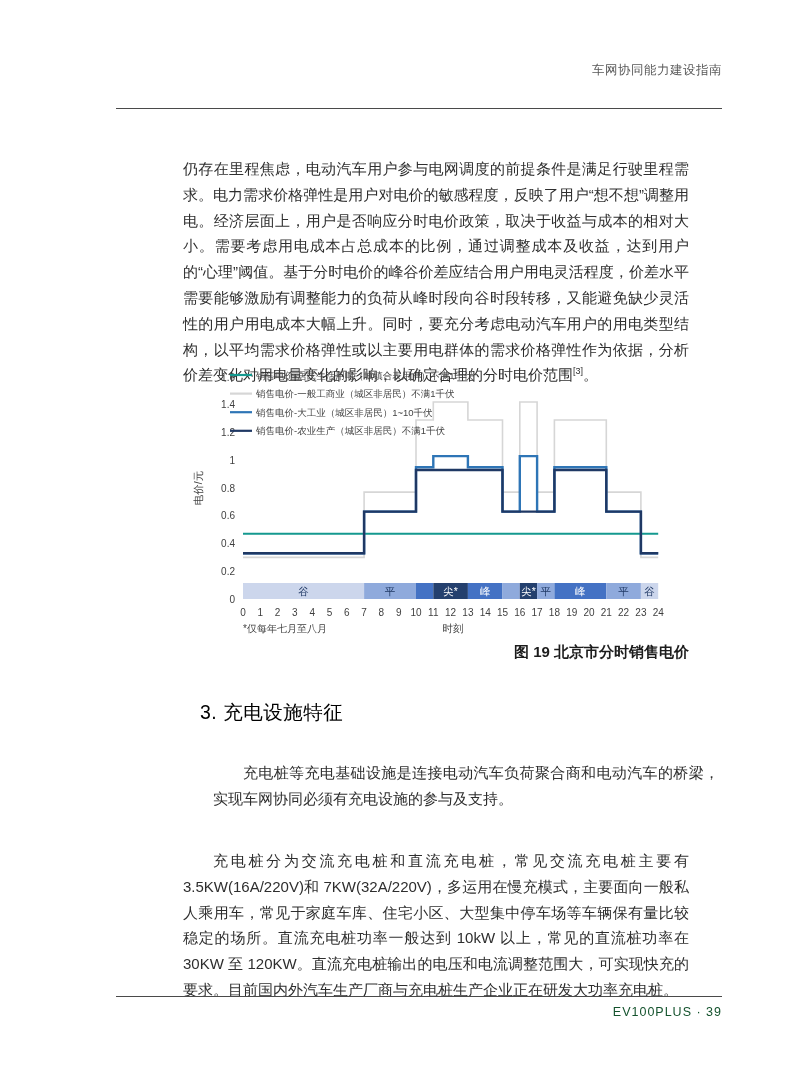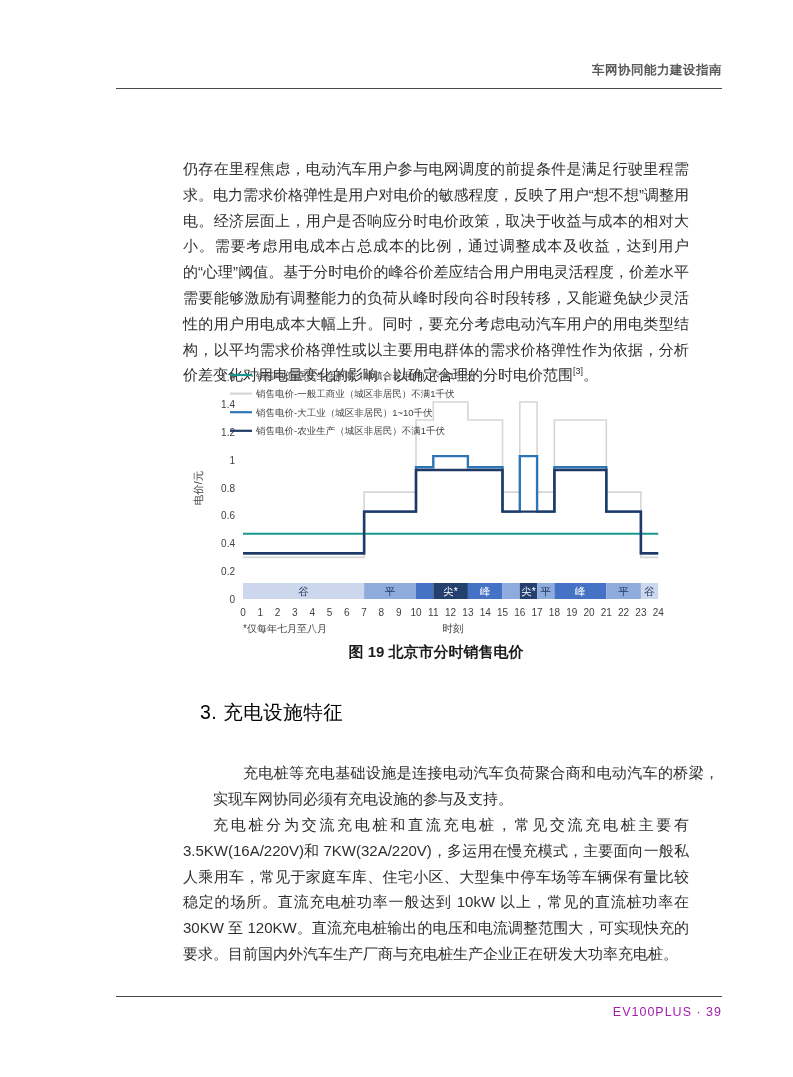--- a/index.html
+++ b/index.html
@@ -8,55 +8,54 @@
     width:793px;height:1077px;
     background:#ffffff;
     margin:0 auto;
     font-family:"Liberation Sans", sans-serif;
     color:#303030;
     overflow:hidden;
   }
   .header{
     position:absolute;left:116px;top:62px;width:606px;
     border-bottom:1px solid #4a4a4a;
-    padding-bottom:9px;
-    font-weight:bold;
+    padding-bottom:29px;
   }
   .header-title{
     display:block;text-align:right;
     font-size:12.5px;color:#595959;letter-spacing:.5px;
   }
   .body-text{
     position:absolute;left:183px;width:506px;
     font-size:15px;line-height:25.8px;
     text-align:justify;color:#2e2e2e;
   }
   .p-main{top:141px;}
   .p-main sup{font-size:9px;line-height:0;}
   .chart-wrap{
     position:absolute;left:188px;top:365px;width:510px;height:272px;
   }
   .figure-caption{
     position:absolute;left:183px;top:643px;width:506px;
-    text-align:center;font-weight:bold;font-size:15px;color:#1c1c1c;
+    text-align:right;font-weight:bold;font-size:15px;color:#1c1c1c;
   }
   .section-heading{
     position:absolute;left:200px;top:699px;width:506px;
     font-size:19.5px;font-weight:500;color:#000000;letter-spacing:.5px;
   }
   .p-sec1{top:745px;text-indent:2em;margin-left:30px;}
-  .p-sec2{top:768px;text-indent:2em;margin-top:44px;}
+  .p-sec2{top:804px;text-indent:2em;margin-top:44px;}
   .footer{
     position:absolute;left:116px;top:996px;width:606px;
     border-top:1px solid #4a4a4a;
     padding-top:8px;
   }
   .footer-text{
     display:block;text-align:right;
-    font-size:12.5px;color:#a21caf;letter-spacing:1px;
+    font-size:12.5px;color:#14532d;letter-spacing:1px;
   }
   svg text{font-family:"Liberation Sans", sans-serif;}
 </style>
 </head>
 <body>
 
 <div class="page">
 
   <div class="header">
     <span class="header-title">车网协同能力建设指南</span>

